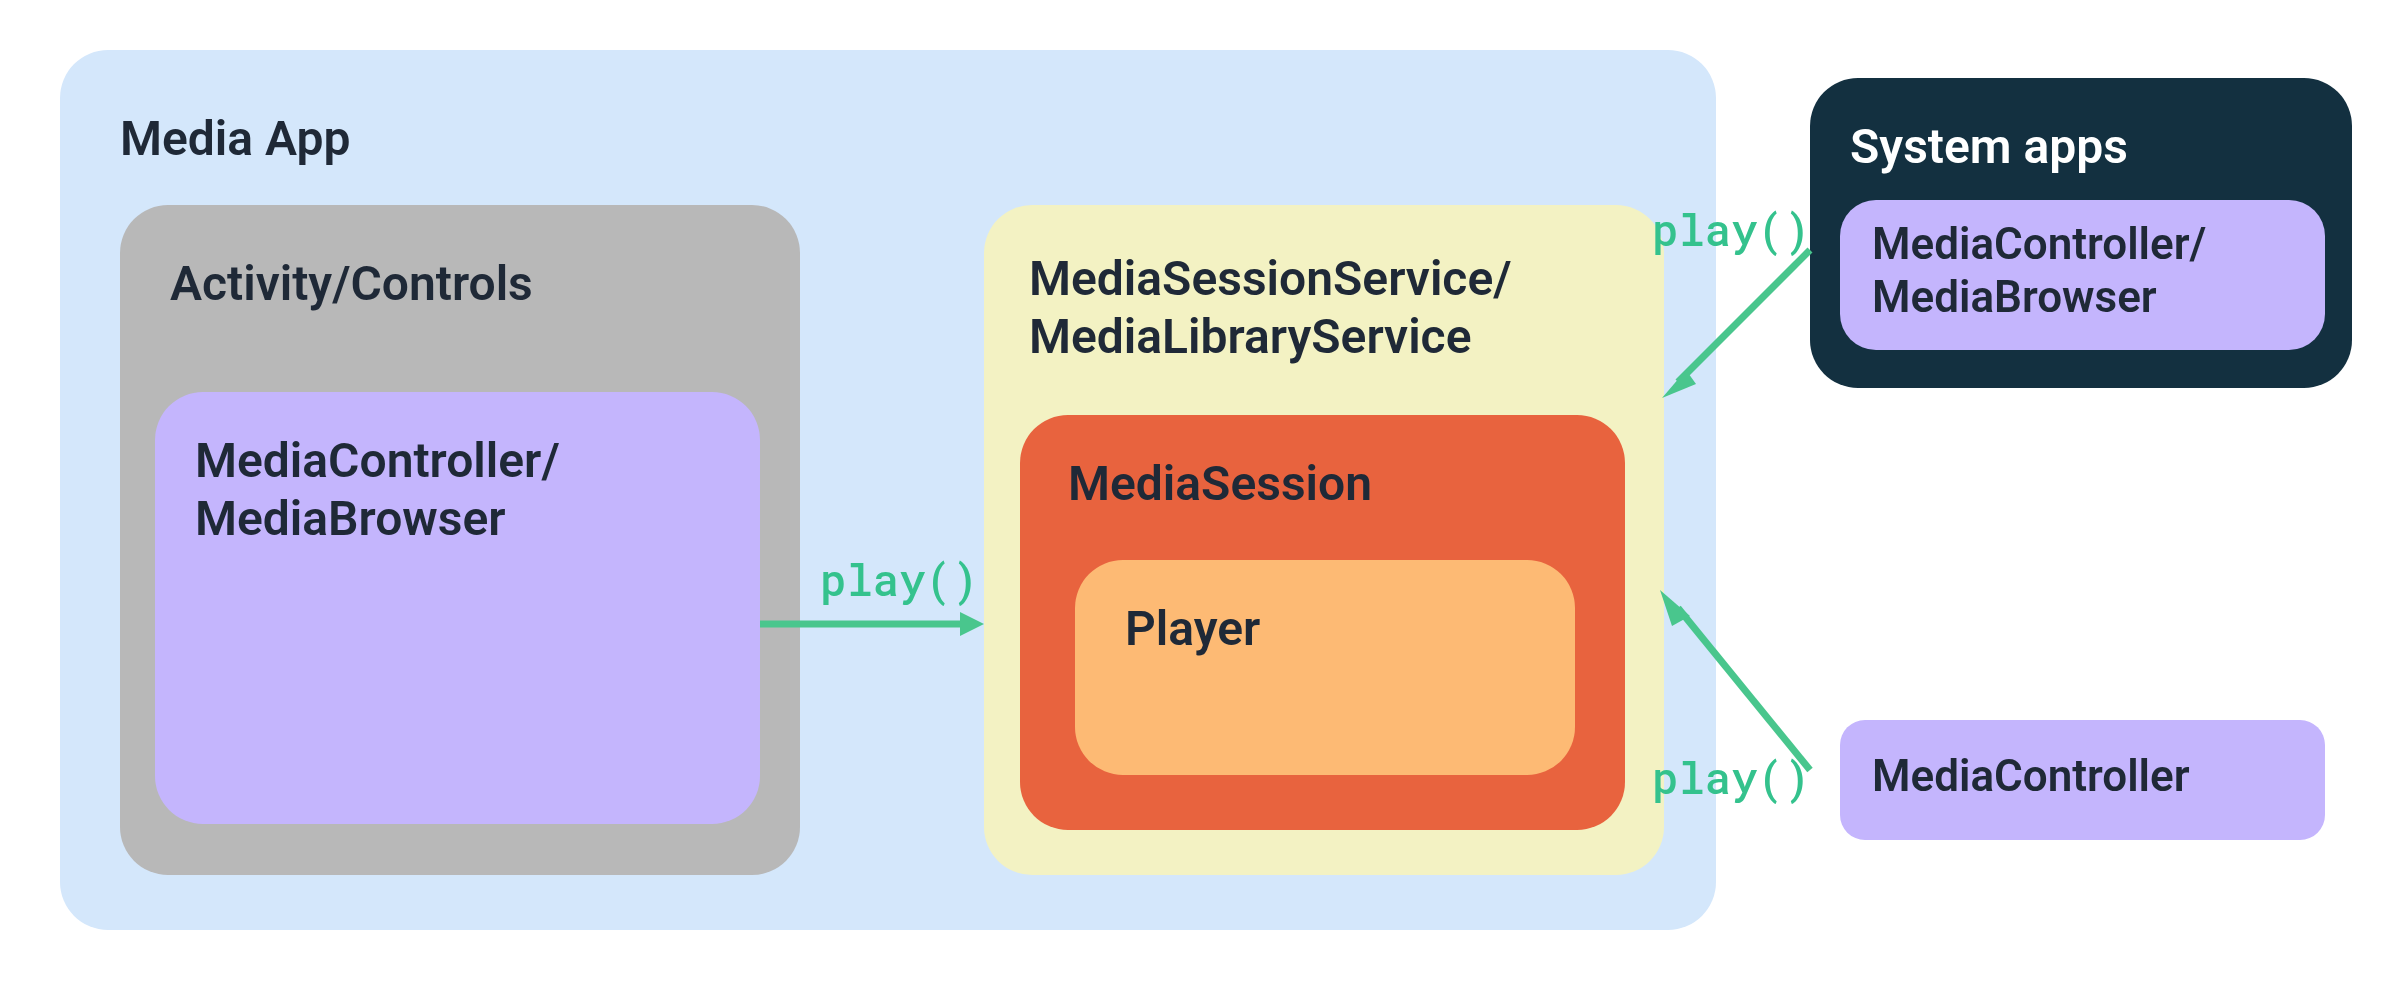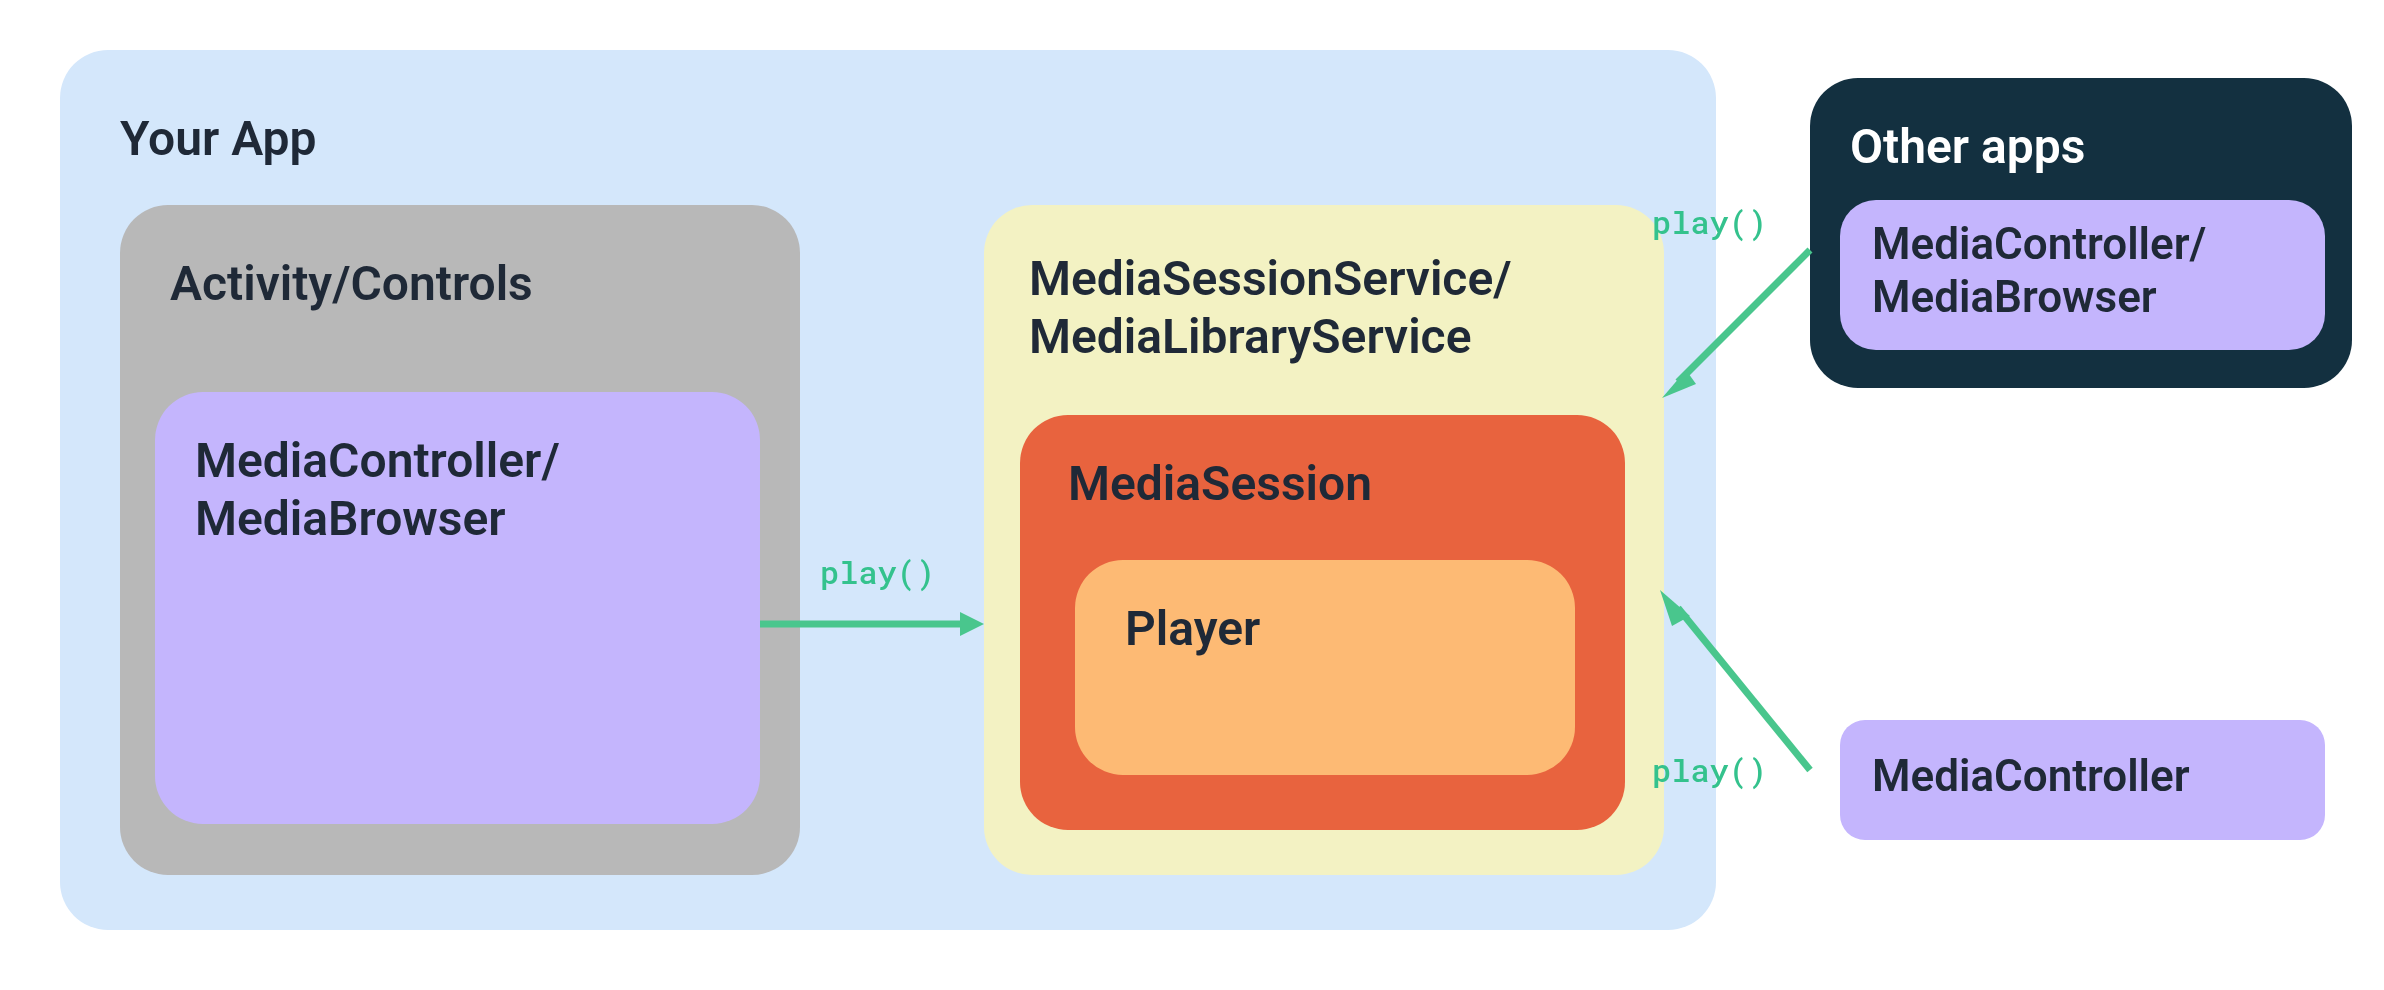--- a/index.html
+++ b/index.html
@@ -21,21 +21,21 @@
     box-sizing: border-box;
     padding: 40px 48px;
   }
   .title {
     font-size: 48px;
     line-height: 1.2;
     font-weight: 600;
   }
   .mono {
     font-family: "Google Sans Mono", "Roboto Mono", Menlo, monospace;
-    font-size: 32px;
+    font-size: 44px;
     color: #34c28d;
     position: absolute;
   }
 
   
   .your-app {
     background: #d4e7fb;
   }
 
   
@@ -82,21 +82,21 @@
   .arrow polygon {
     fill: #49c68d;
   }
 </style>
 </head>
 <body>
 
 <div class="canvas">
 
   <div class="box your-app" style="left:60px; top:50px; width:1656px; height:880px;">
-    <div class="title" style="position:absolute; left:60px; top:60px;">Your App</div>
+    <div class="title" style="position:absolute; left:60px; top:60px;">Media App</div>
   </div>
 
   <div class="box activity" style="left:120px; top:205px; width:680px; height:670px;">
     <div class="title" style="position:absolute; left:50px; top:50px;">Activity/Controls</div>
   </div>
 
   <div class="box green-box" style="left:155px; top:392px; width:605px; height:432px;">
     <div class="title" style="position:absolute; left:40px; top:40px; white-space:pre;">MediaController/
 MediaBrowser</div>
   </div>
@@ -108,21 +108,21 @@
 
   <div class="box mediasession" style="left:1020px; top:415px; width:605px; height:415px;">
     <div class="title" style="position:absolute; left:48px; top:40px;text-align:right;">MediaSession</div>
   </div>
 
   <div class="box player" style="left:1075px; top:560px; width:500px; height:215px;">
     <div class="title" style="position:absolute; left:50px; top:40px;">Player</div>
   </div>
 
   <div class="box dark" style="left:1810px; top:78px; width:542px; height:310px;">
-    <div class="title" style="position:absolute; left:40px; top:40px; white-space:pre;">Other apps</div>
+    <div class="title" style="position:absolute; left:40px; top:40px; white-space:pre;">System apps</div>
   </div>
   <div class="box green-box" style="left:1840px; top:200px; width:485px; height:150px; border-radius:36px;">
     <div class="title" style="position:absolute; left:32px; top:18px; font-size:44px; white-space:pre;">MediaController/
 MediaBrowser</div>
   </div>
 
   <div class="box green-box" style="left:1840px; top:720px; width:485px; height:120px; border-radius:25px;">
     <div class="title" style="position:absolute; left:32px; top:30px; font-size:44px;">MediaController</div>
   </div>
 

